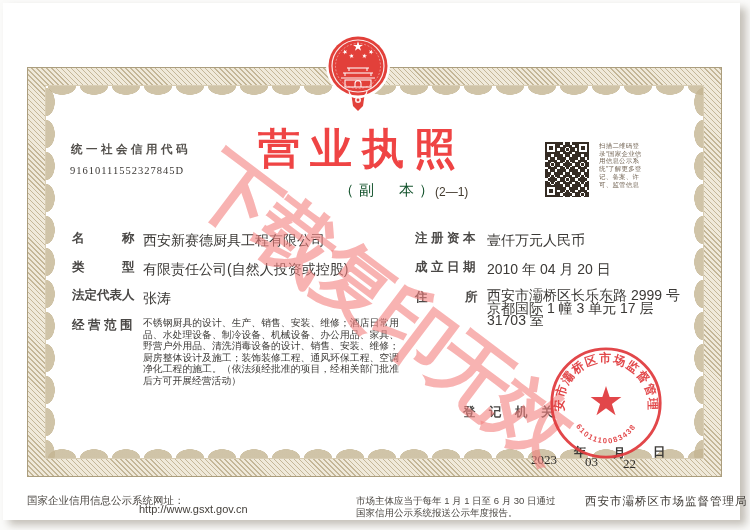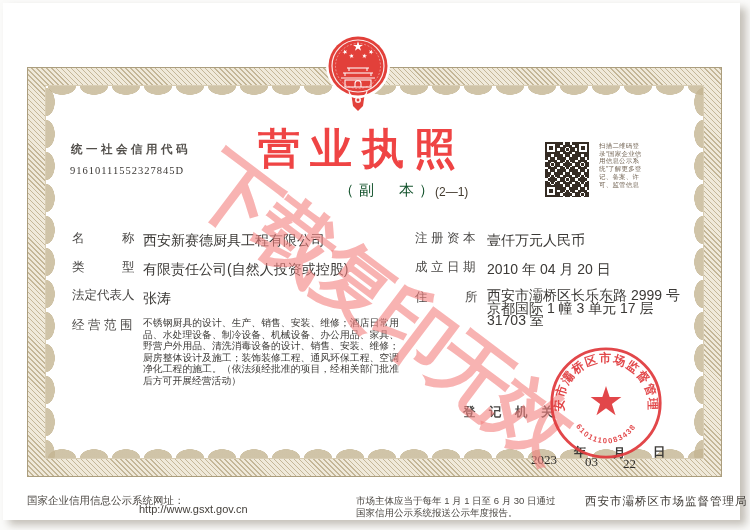--- a/index.html
+++ b/index.html
@@ -48,21 +48,21 @@
   .qr{position:absolute;left:545px;top:142px;width:44px;height:55px;background-color:#fff;
     background-image:
       repeating-conic-gradient(#352c24 0% 25%,transparent 0% 50%),
       repeating-conic-gradient(transparent 0% 25%,#352c24 0% 50%);
     background-size:6px 6px,10px 10px;}
   .finder{position:absolute;width:12px;height:12px;background:#fff;box-sizing:border-box;border:2px solid #352c24;
     box-shadow:inset 0 0 0 2px #fff,inset 0 0 0 6px #352c24;}
   .f-tl{left:0;top:0}.f-tr{right:0;top:0}.f-bl{left:0;bottom:0}
   .qr-caption{position:absolute;left:599px;top:142px;width:48px;font-size:6.5px;line-height:7.7px;color:#756757;letter-spacing:.2px;}
   
-  .flabel{position:absolute;font-size:12.5px;font-weight:400;color:#4a4846;white-space:pre;}
+  .flabel{position:absolute;font-size:12.5px;font-weight:700;color:#4a4846;white-space:pre;}
   .fvalue{position:absolute;font-size:14px;color:#3b3936;white-space:nowrap;}
   .lx{left:72px;} .lvx{left:143px;}
   .rx{left:415px;} .rvx{left:487px;}
   .scope-value{left:143px;top:317px;width:256px;font-size:9.8px;line-height:11.6px;white-space:normal;text-align:justify;}
   .addr-value{width:194px;white-space:normal;line-height:12.5px;}
   .registry-label{position:absolute;left:463px;top:404px;font-size:12.5px;font-weight:600;letter-spacing:5px;color:#4a4846;white-space:pre;}
   
   .date-unit{position:absolute;font-size:12.5px;font-weight:600;color:#3c3a37;}
   .date-num{position:absolute;font-size:13px;color:#2f2d2a;font-family:"Liberation Serif","DejaVu Serif",serif;}
   

